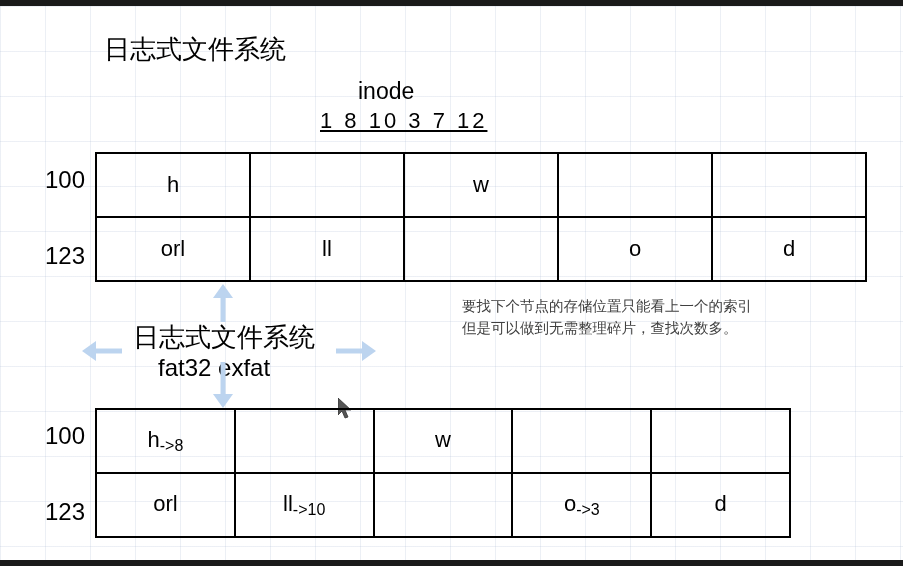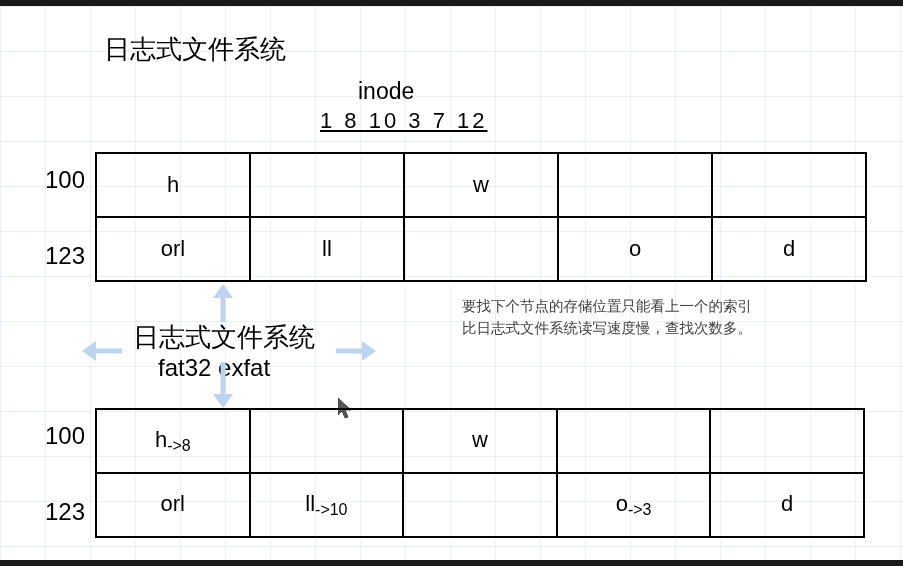--- a/index.html
+++ b/index.html
@@ -68,21 +68,21 @@
   table.grid-table td {
     border: 2px solid #000;
     height: 62px;
     text-align: center;
     vertical-align: middle;
     font-size: 22px;
     color: #000;
     padding: 0;
   }
   #table-top { left: 95px; top: 146px; width: 772px; }
-  #table-bottom { left: 95px; top: 402px; width: 770px; }
+  #table-bottom { left: 95px; top: 402px; width: 696px; }
 
   .cell-main { font-size: 22px; }
   .ptr {
     font-size: 16px;
     vertical-align: -4px;
   }
 
   
   .arrow {
     position: absolute;
@@ -145,21 +145,21 @@
     <line x1="0" y1="17" x2="28" y2="17" stroke="#bcd4ef" stroke-width="5"></line>
     <polygon points="40,17 26,7 26,27" fill="#bcd4ef"></polygon>
   </svg>
   <svg class="arrow" style="left:206px; top:356px;" width="34" height="46" viewBox="0 0 34 46">
     <line x1="17" y1="0" x2="17" y2="34" stroke="#bcd4ef" stroke-width="5"></line>
     <polygon points="17,46 27,32 7,32" fill="#bcd4ef"></polygon>
   </svg>
 
   <div class="note">
     <div>要找下个节点的存储位置只能看上一个的索引</div>
-    <div>比日志式文件系统读写速度慢，查找次数多。</div>
+    <div>但是可以做到无需整理碎片，查找次数多。</div>
   </div>
 
   <svg class="cursor" viewBox="0 0 16 22">
     <polygon points="0,0 0,17 4,13 7,20 10,19 7,12 13,12" fill="#555" stroke="#333" stroke-width="0.8"></polygon>
   </svg>
 
   <div class="label row-label rl-b1">100</div>
   <div class="label row-label rl-b2">123</div>
 
   <table class="grid-table" id="table-bottom">

